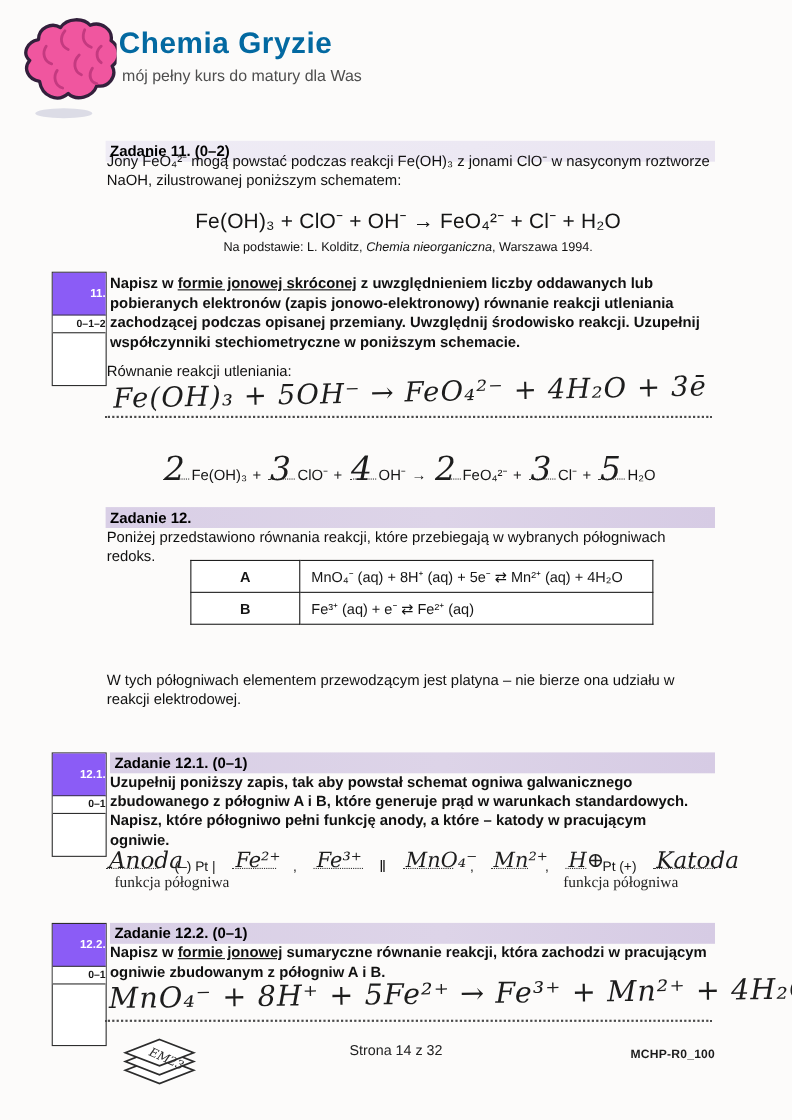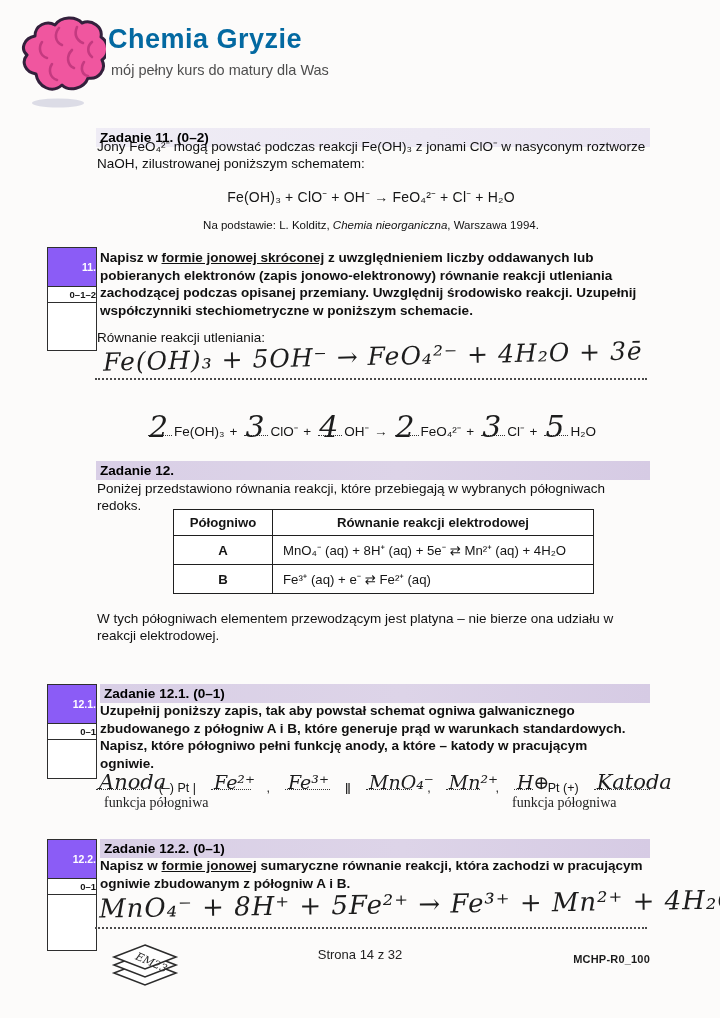--- a/index.html
+++ b/index.html
@@ -14,21 +14,21 @@
   .brand-title{left:108px;top:24px;font-size:27px;font-weight:bold;color:#0369a1;letter-spacing:.5px;}
   .brand-tagline{left:111px;top:62px;font-size:14.5px;color:#4e4e4e;}
   
   .sec-head{font-weight:bold;font-size:13.6px;padding:2px 4px 2px 4px;color:#000;}
   .bar-faint{background:linear-gradient(90deg,#efecf5 0%,#ece8f3 60%,#e9e4f1 100%);}
   .bar-strong{background:linear-gradient(90deg,#d9cfe6 0%,#ddd4e8 55%,#d6cbe4 100%);}
   
   .para{font-size:13.5px;line-height:17px;color:#101010;}
   .bold{font-weight:bold;}
   .u{text-decoration:underline;}
-  .scheme{font-size:14px;letter-spacing:.2px;text-align:center;font-weight:500;}
+  .scheme{font-size:19px;letter-spacing:.2px;text-align:center;font-weight:500;}
   .cite{font-size:11.5px;text-align:center;color:#111;}
   .cite i{font-style:italic;}
   
   .marker{left:47px;width:50px;border:1.6px solid #2e2e2e;background:#fff;box-sizing:border-box;}
   .marker .num{background:#8b5cf6;color:#fff;font-weight:bold;font-size:10.5px;text-align:right;padding:13px 0;border-bottom:1.6px solid #2e2e2e;}
   .marker .scale{font-size:9.5px;font-weight:bold;text-align:right;padding:2px 0;border-bottom:1.6px solid #2e2e2e;background:#fff;}
   
   .hw{font-family:"DejaVu Serif", serif;font-style:italic;color:#1d1d1d;}
   .hw-line{border-bottom:2px dotted #4a4a4a;}
   .hw-big{font-size:25px;letter-spacing:1px;white-space:nowrap;}
@@ -122,24 +122,20 @@
     </span>
   <span class="sch-f">H₂O</span>
 </div>
 
 <div class="abs sec-head bar-strong" style="left:96px;top:461px;width:546px;">Zadanie 12.</div>
 
 <div class="abs para" style="left:97px;top:480px;width:552px;">Poniżej przedstawiono równania reakcji, które przebiegają w wybranych półogniwach redoks.</div>
 
 <table class="halfcell abs" style="left:173px;top:509px;">
   <tbody>
-      <tr>
-    <th>Półogniwo</th>
-    <th>Równanie reakcji elektrodowej</th>
-  </tr>
   <tr>
     <td class="c1">A</td>
     <td class="c2">MnO₄⁻ (aq) + 8H⁺ (aq) + 5e⁻ ⇄ Mn²⁺ (aq) + 4H₂O</td>
   </tr>
   <tr>
     <td class="c1">B</td>
     <td class="c2">Fe³⁺ (aq) + e⁻ ⇄ Fe²⁺ (aq)</td>
   </tr>
 </tbody>
   </table>

